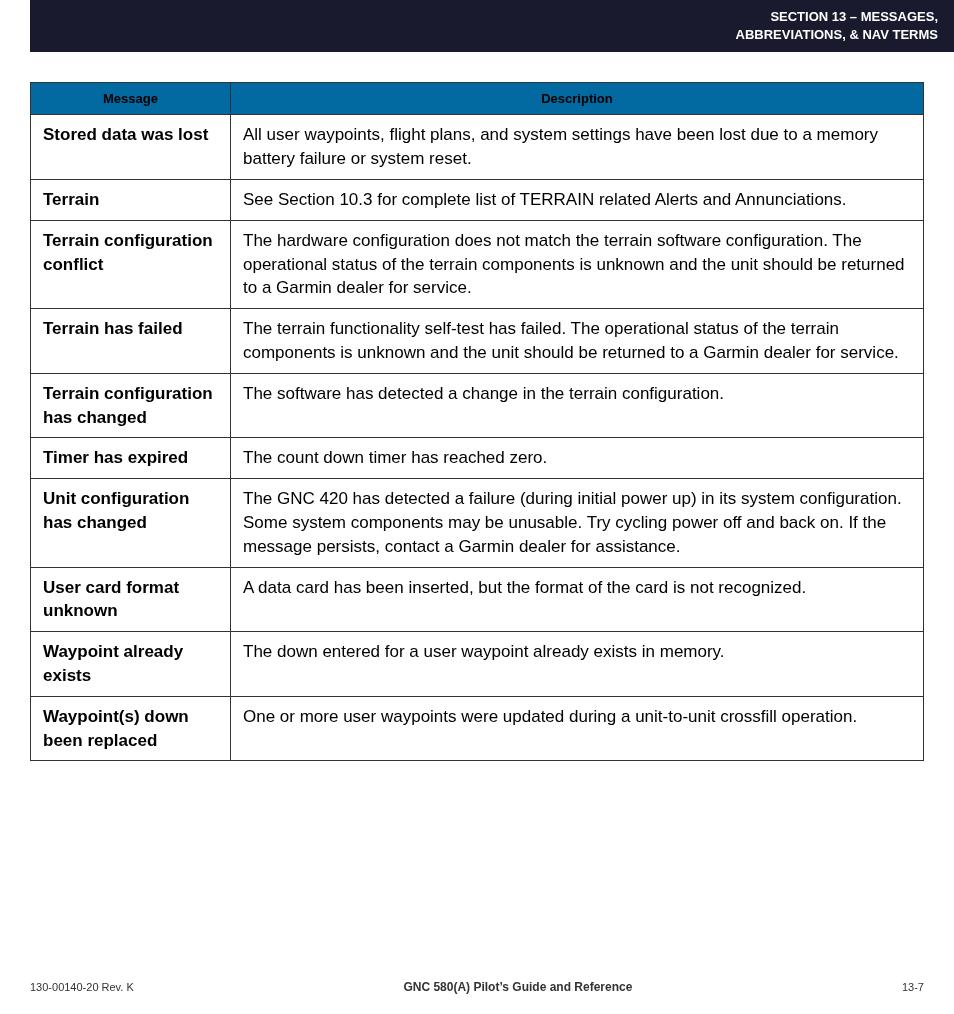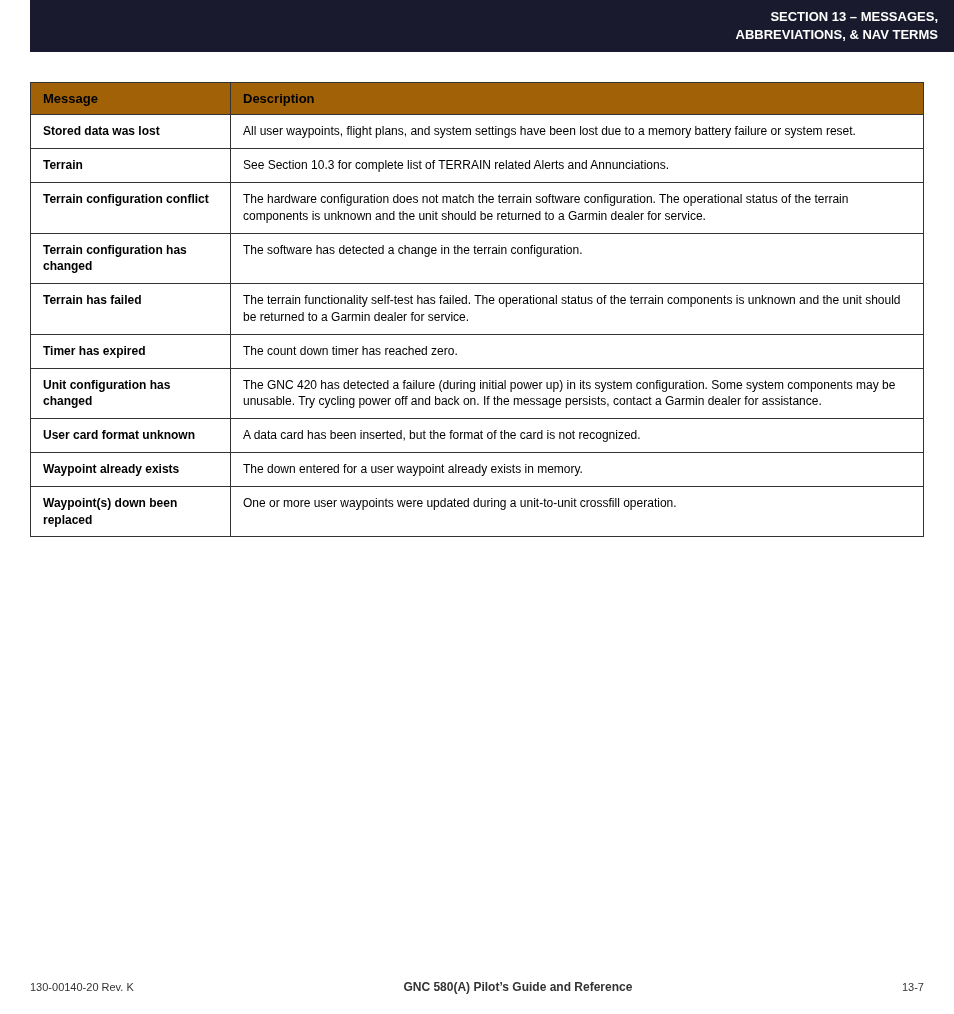--- a/index.html
+++ b/index.html
@@ -34,33 +34,33 @@
     }
 
     .main-table {
       width: 100%;
       border-collapse: collapse;
       margin-top: 10px;
       border: 1px solid #333;
     }
 
     .main-table th {
-      background: #a16207;
+      background: #0369a1;
       border: 1px solid #333;
       padding: 8px 12px;
       font-weight: bold;
       font-size: 13px;
-      text-align: left;
+      text-align: center;
     }
 
     .main-table td {
       border: 1px solid #333;
       padding: 8px 12px;
       vertical-align: top;
-      font-size: 12px;
+      font-size: 17px;
       line-height: 1.4;
     }
 
     .main-table td:first-child {
       font-weight: bold;
       width: 200px;
       min-width: 180px;
     }
 
     .footer {
@@ -104,26 +104,26 @@
         </tr>
         <tr>
           <td>Terrain</td>
           <td>See Section 10.3 for complete list of TERRAIN related Alerts and Annunciations.</td>
         </tr>
         <tr>
           <td>Terrain configuration conflict</td>
           <td>The hardware configuration does not match the terrain software configuration.  The operational status of the terrain components is unknown and the unit should be returned to a Garmin dealer for service.</td>
         </tr>
         <tr>
+          <td>Terrain has failed</td>
+          <td>The terrain functionality self-test has failed.  The operational status of the terrain components is unknown and the unit should be returned to a Garmin dealer for service.</td>
+        </tr>
+        <tr>
           <td>Terrain configuration has changed</td>
           <td>The software has detected a change in the terrain configuration.</td>
-        </tr>
-        <tr>
-          <td>Terrain has failed</td>
-          <td>The terrain functionality self-test has failed.  The operational status of the terrain components is unknown and the unit should be returned to a Garmin dealer for service.</td>
         </tr>
         <tr>
           <td>Timer has expired</td>
           <td>The count down timer has reached zero.</td>
         </tr>
         <tr>
           <td>Unit configuration has changed</td>
           <td>The GNC 420 has detected a failure (during initial power up) in its system configuration.  Some system components may be unusable.  Try cycling power off and back on.  If the message persists, contact a Garmin dealer for assistance.</td>
         </tr>
         <tr>

